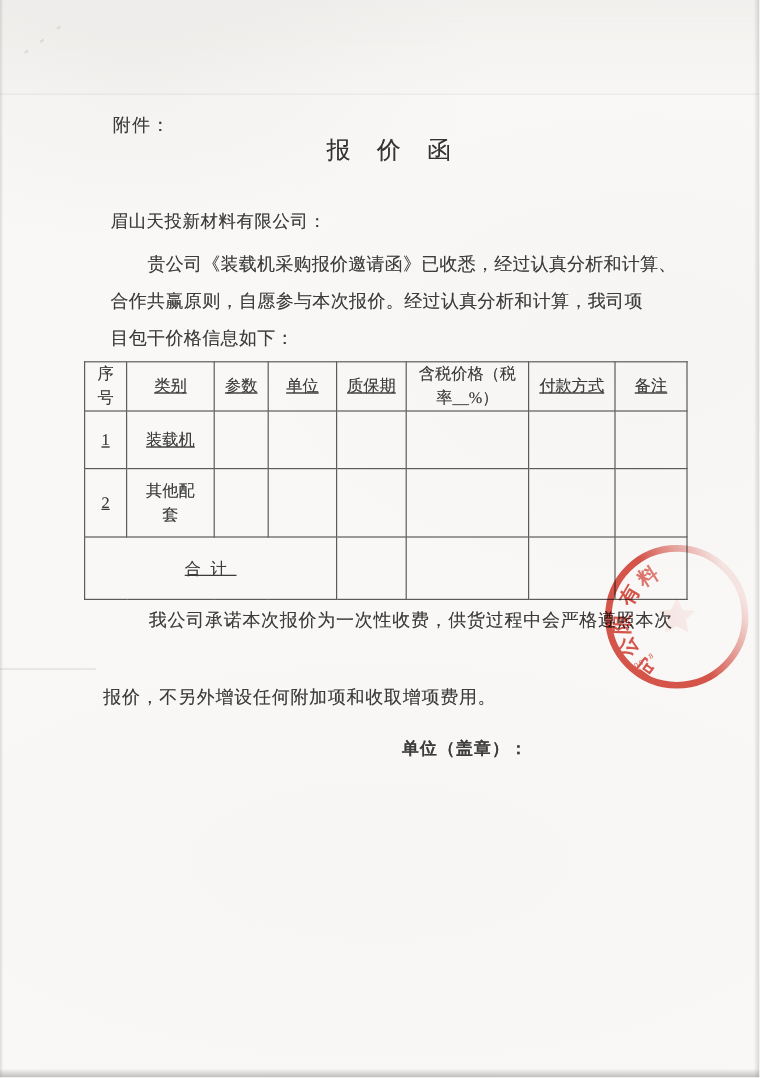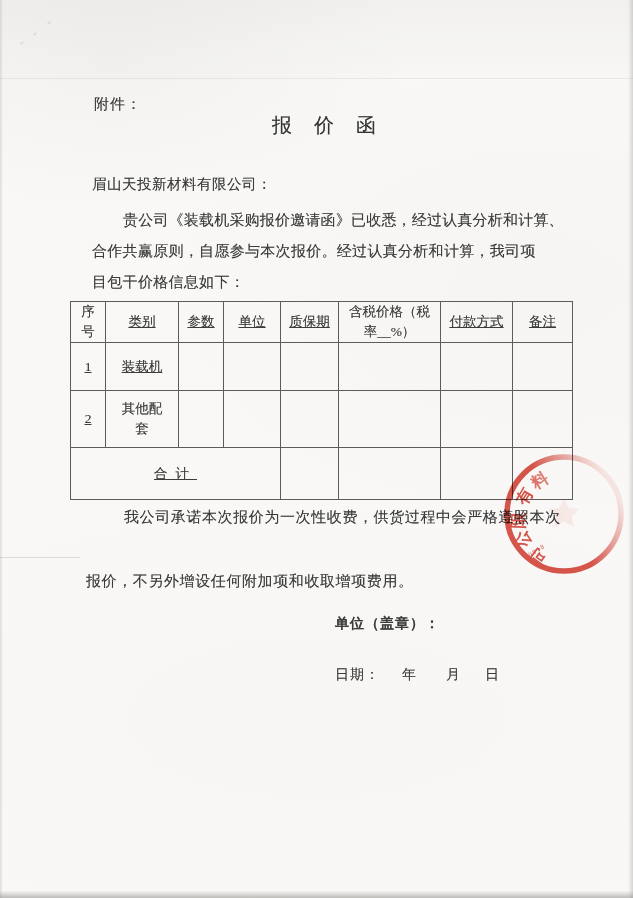--- a/index.html
+++ b/index.html
@@ -122,23 +122,20 @@
       <td></td>
       <td></td>
     </tr>
   </tbody>
     </table>
 
   <div class="abs close-l1 ink">我公司承诺本次报价为一次性收费，供货过程中会严格遵照本次</div>
   <div class="abs close-l2 ink">报价，不另外增设任何附加项和收取增项费用。</div>
 
   <div class="abs seal-line ink">单位（盖章）：</div>
-  <div class="abs date-line ink">
-    <span>日期：</span><span class="yr">年</span><span class="mo">月</span><span class="dy">日</span>
-  </div>
 
   <svg class="stamp-svg" width="150" height="150" viewBox="0 0 150 150">
     <defs>
       <linearGradient id="sealFade" x1="0" y1="0.78" x2="1" y2="0.18">
         <stop offset="0" stop-color="#ffffff"></stop>
         <stop offset="0.48" stop-color="#ffffff"></stop>
         <stop offset="0.62" stop-color="#9a9a9a"></stop>
         <stop offset="0.80" stop-color="#222222"></stop>
         <stop offset="1" stop-color="#000000"></stop>
       </linearGradient>

